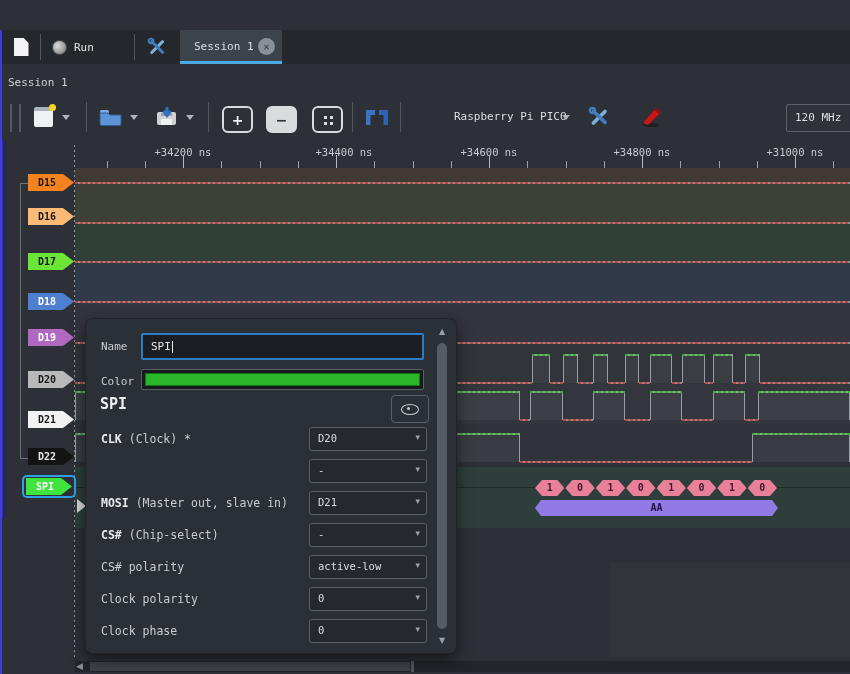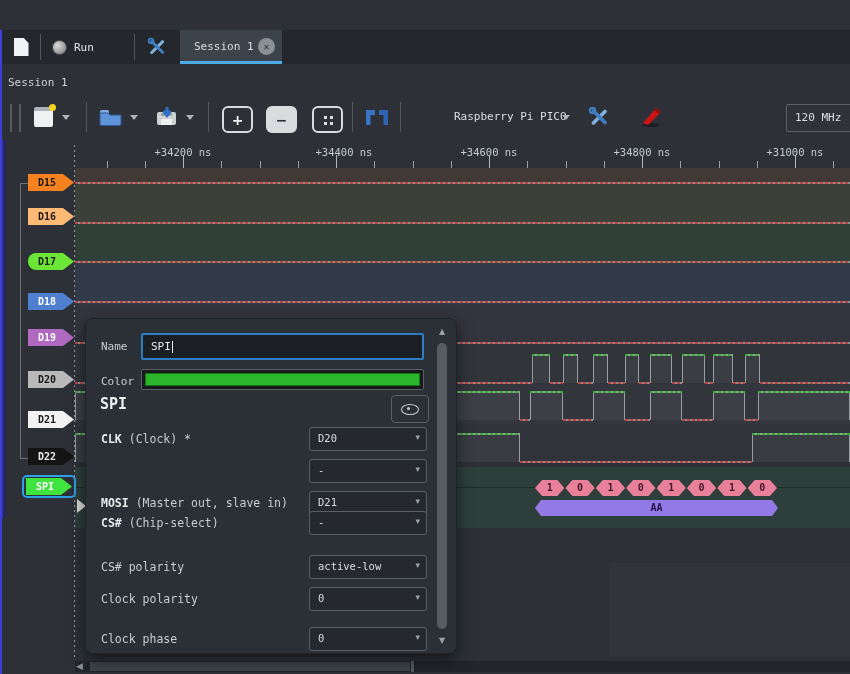--- a/index.html
+++ b/index.html
@@ -313,21 +313,21 @@
       <div class="hex-bit" style="left: 686.875px; width: 29.375px; background: rgb(232, 128, 154);">0</div>
       <div class="hex-bit" style="left: 717.25px; width: 29.375px; background: rgb(232, 128, 154);">1</div>
       <div class="hex-bit" style="left: 747.625px; width: 29.375px; background: rgb(232, 128, 154);">0</div>
       <div class="hex-data" style="left: 535px; width: 243px; background: rgb(146, 122, 230);">AA</div>
     </div>
   <div class="subtlepanel"></div>
   <div class="bracket"></div>
   <div id="tags">
       <div class="tag" style="left: 28px; top: 174px; background: rgb(245, 130, 30); color: rgb(26, 26, 26);">D15</div>
       <div class="tag" style="left: 28px; top: 208px; background: #fdba74; color: rgb(26, 26, 26);">D16</div>
-      <div class="tag" style="left: 28px; top: 253px; background: rgb(107, 230, 55); color: rgb(26, 26, 26); border-radius: 8px;">D17</div>
+      <div class="tag" style="left: 28px; top: 253px; background: rgb(107, 230, 55); color: rgb(26, 26, 26);">D17</div>
       <div class="tag" style="left: 28px; top: 293px; background: rgb(79, 127, 208); color: rgb(255, 255, 255);">D18</div>
       <div class="tag" style="left: 28px; top: 329px; background: rgb(176, 105, 192); color: rgb(255, 255, 255);">D19</div>
       <div class="tag" style="left: 28px; top: 371px; background: rgb(185, 185, 185); color: rgb(26, 26, 26);">D20</div>
       <div class="tag" style="left: 28px; top: 411px; background: rgb(242, 242, 242); color: rgb(26, 26, 26);">D21</div>
       <div class="tag" style="left: 28px; top: 448px; background: rgb(20, 20, 20); color: rgb(232, 232, 232);">D22</div>
       <div class="tag-sel" style="left: 22px; top: 475px;">
         <div class="tag" style="background: rgb(63, 228, 63); color: rgb(255, 255, 255); position: relative;">SPI</div>
       </div>
     </div>
   <div class="marker-tri"></div>
@@ -357,42 +357,42 @@
             <div class="dsel-arrow">▾</div>
           </div>
         </div>
         <div class="drow" style="top: 172px;">
           <div class="drow-label"><b>MOSI</b> (Master out, slave in)</div>
           <div class="dselect">
             <div class="dselect-val">D21</div>
             <div class="dsel-arrow">▾</div>
           </div>
         </div>
-        <div class="drow" style="top: 192px; padding-left: 45px;">
+        <div class="drow" style="top: 204px; padding-left: 45px;">
           <div class="drow-label"><b>CS#</b> (Chip-select)</div>
           <div class="dselect">
             <div class="dselect-val">-</div>
             <div class="dsel-arrow">▾</div>
           </div>
         </div>
         <div class="drow" style="top: 236px;">
           <div class="drow-label">CS# polarity</div>
           <div class="dselect">
             <div class="dselect-val">active-low</div>
             <div class="dsel-arrow">▾</div>
           </div>
         </div>
         <div class="drow" style="top: 268px;">
           <div class="drow-label">Clock polarity</div>
           <div class="dselect">
             <div class="dselect-val">0</div>
             <div class="dsel-arrow">▾</div>
           </div>
         </div>
-        <div class="drow" style="top: 300px; margin-top: 8px;">
+        <div class="drow" style="top: 300px;">
           <div class="drow-label">Clock phase</div>
           <div class="dselect">
             <div class="dselect-val">0</div>
             <div class="dsel-arrow">▾</div>
           </div>
         </div>
       </div>
     <div class="dscroll">
       <span class="dsarrow" style="top:0;">▲</span>
       <div class="dsthumb"></div>

